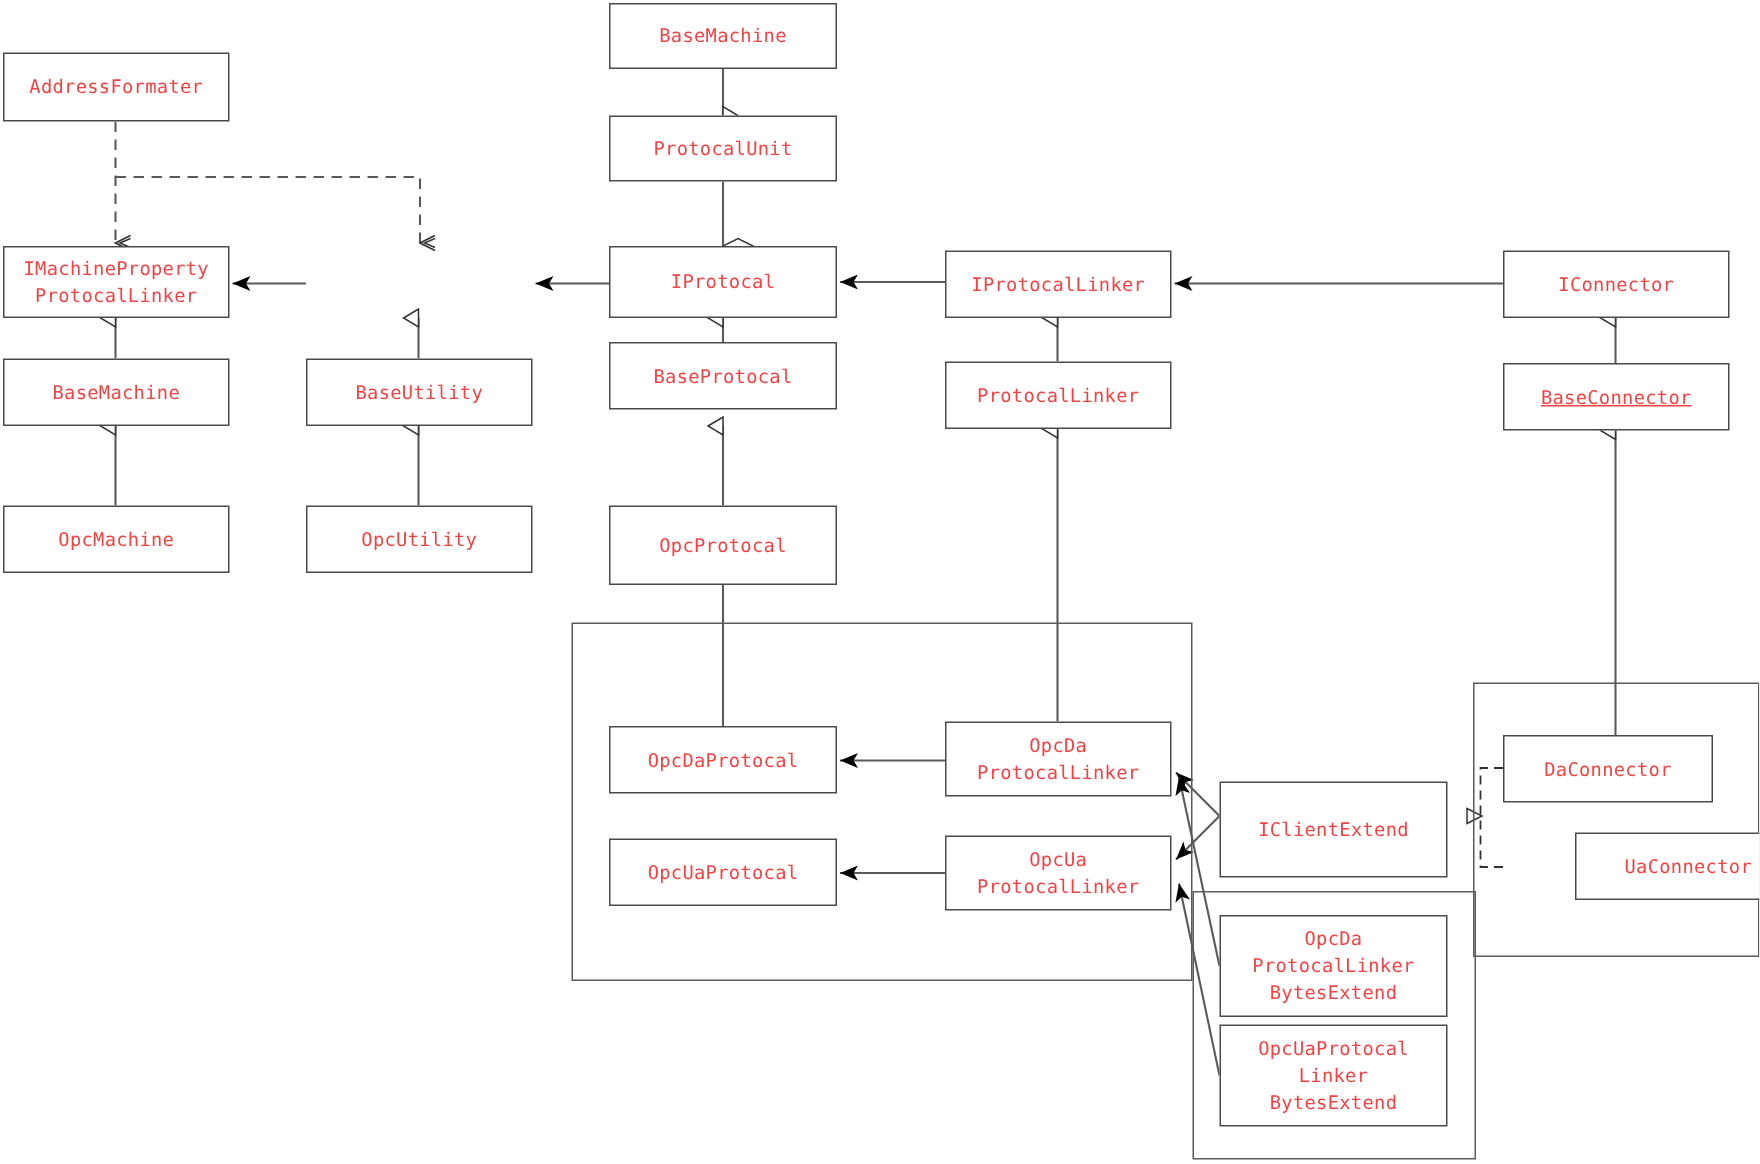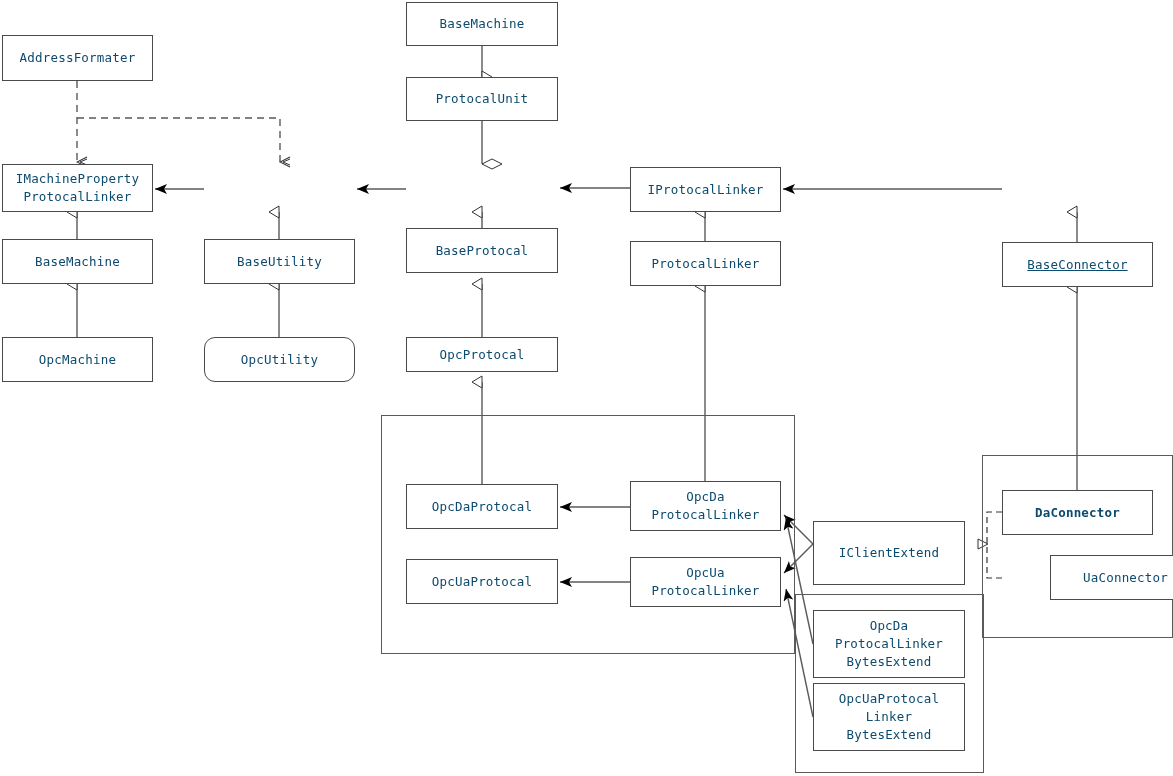--- a/index.html
+++ b/index.html
@@ -27,21 +27,21 @@
     position: absolute;
     box-sizing: border-box;
     border: 1px solid #4a4a4a;
     background: #ffffff;
     display: flex;
     align-items: center;
     justify-content: center;
     text-align: center;
     font-size: 12.5px;
     line-height: 1.42;
-    color: #0c4a6e;
+    color: #ef4444;
     letter-spacing: 0.2px;
     white-space: pre-line;
     z-index: 3;
   }
   .frame {
     position: absolute;
     box-sizing: border-box;
     border: 1px solid #5a5a5a;
     background: transparent;
     z-index: 1;
@@ -136,48 +136,50 @@
   <div class="uml-box" style="left:406px; top:2px; width:152px; height:44px;">BaseMachine</div>
 
   <div class="uml-box" style="left:406px; top:77px; width:152px; height:44px;">ProtocalUnit</div>
 
   <div class="uml-box" style="left:2px; top:35px; width:151px; height:46px;">AddressFormater</div>
 
   <div class="uml-box" style="left:2px; top:164px; width:151px; height:48px;">IMachineProperty
 ProtocalLinker</div>
 
 
+  <div class="uml-box" style="left:406px; top:164px; width:152px; height:48px;">IProtocal</div>
 
   <div class="uml-box" style="left:630px; top:167px; width:151px; height:45px;">IProtocalLinker</div>
 
+  <div class="uml-box" style="left:1002px; top:167px; width:151px; height:45px;">IConnector</div>
 
   <div class="uml-box" style="left:2px; top:239px; width:151px; height:45px;">BaseMachine</div>
 
   <div class="uml-box" style="left:204px; top:239px; width:151px; height:45px;">BaseUtility</div>
 
   <div class="uml-box" style="left:406px; top:228px; width:152px; height:45px;">BaseProtocal</div>
 
   <div class="uml-box" style="left:630px; top:241px; width:151px; height:45px;">ProtocalLinker</div>
 
   <div class="uml-box" style="left:1002px; top:242px; width:151px; height:45px;text-decoration:underline;">BaseConnector</div>
 
   <div class="uml-box" style="left:2px; top:337px; width:151px; height:45px;">OpcMachine</div>
 
-  <div class="uml-box" style="left:204px; top:337px; width:151px; height:45px;border-radius:11px;">OpcUtility</div>
+  <div class="uml-box" style="left:204px; top:337px; width:151px; height:45px;">OpcUtility</div>
 
-  <div class="uml-box" style="left:406px; top:337px; width:152px; height:35px;text-align:right;">OpcProtocal</div>
+  <div class="uml-box" style="left:406px; top:337px; width:152px; height:53px;text-align:right;">OpcProtocal</div>
 
   <div class="uml-box" style="left:406px; top:484px; width:152px; height:45px;">OpcDaProtocal</div>
 
   <div class="uml-box" style="left:630px; top:481px; width:151px; height:50px;">OpcDa
 ProtocalLinker</div>
 
   <div class="uml-box" style="left:813px; top:521px; width:152px; height:64px;">IClientExtend</div>
 
-  <div class="uml-box" style="left:1002px; top:490px; width:151px; height:45px;font-weight:bold;">DaConnector</div>
+  <div class="uml-box" style="left:1002px; top:490px; width:140px; height:45px;">DaConnector</div>
 
   <div class="uml-box" style="left:406px; top:559px; width:152px; height:45px;">OpcUaProtocal</div>
 
   <div class="uml-box" style="left:630px; top:557px; width:151px; height:50px;">OpcUa
 ProtocalLinker</div>
 
   <div class="uml-box" style="left:1002px; top:555px; width:151px; height:45px;margin-left:48px;">UaConnector</div>
 
   <div class="uml-box" style="left:813px; top:610px; width:152px; height:68px;">OpcDa
 ProtocalLinker

